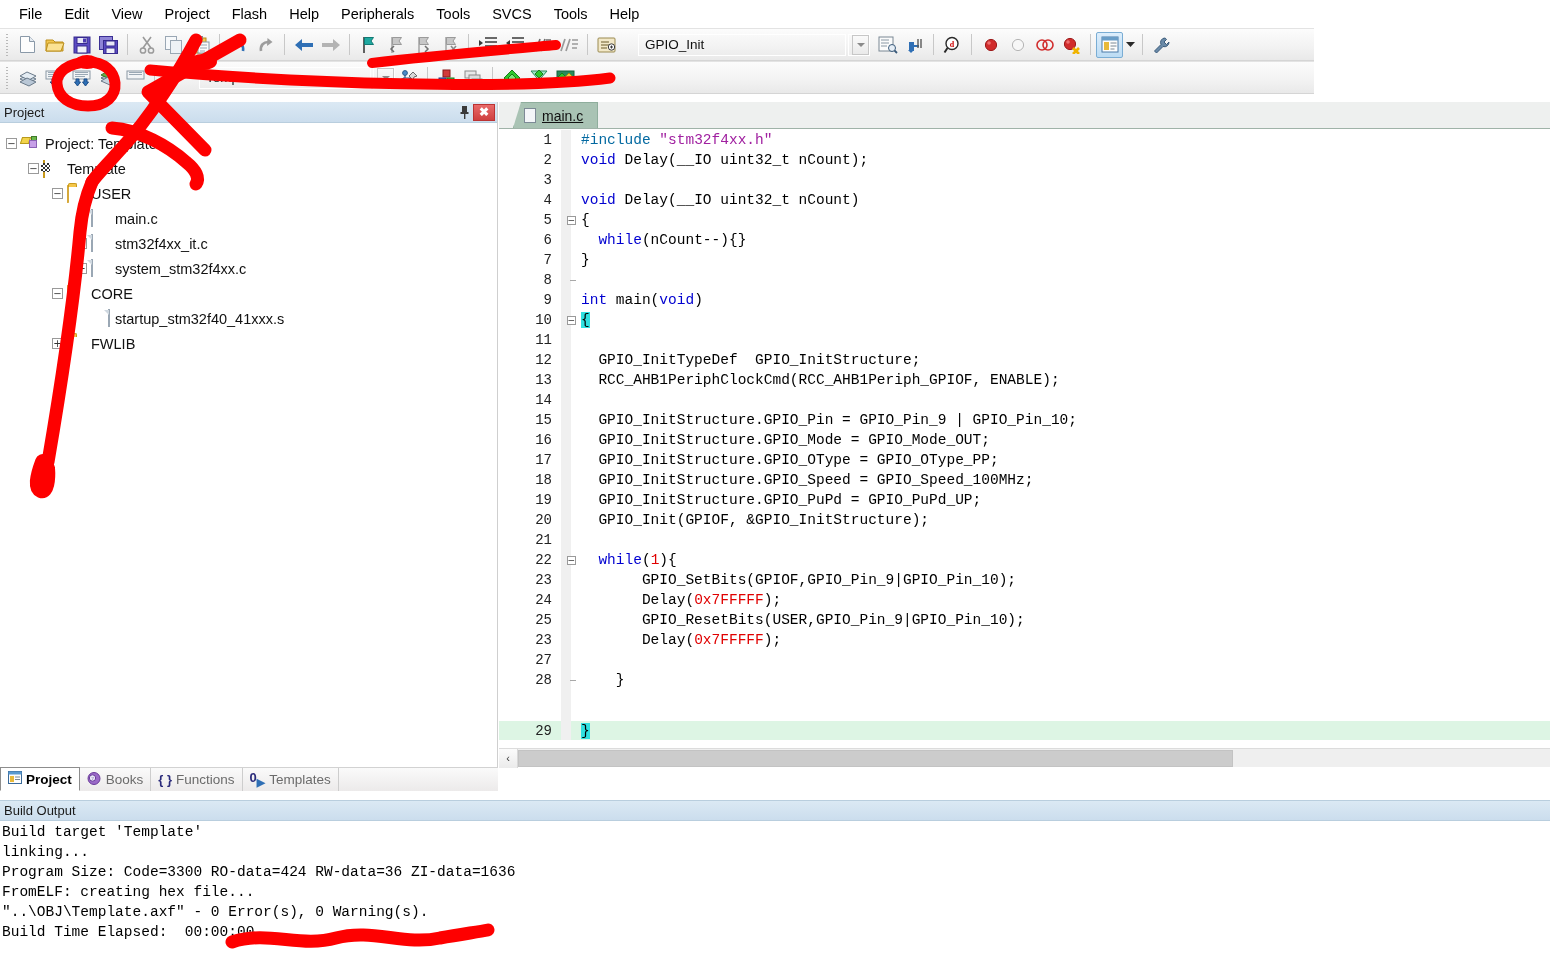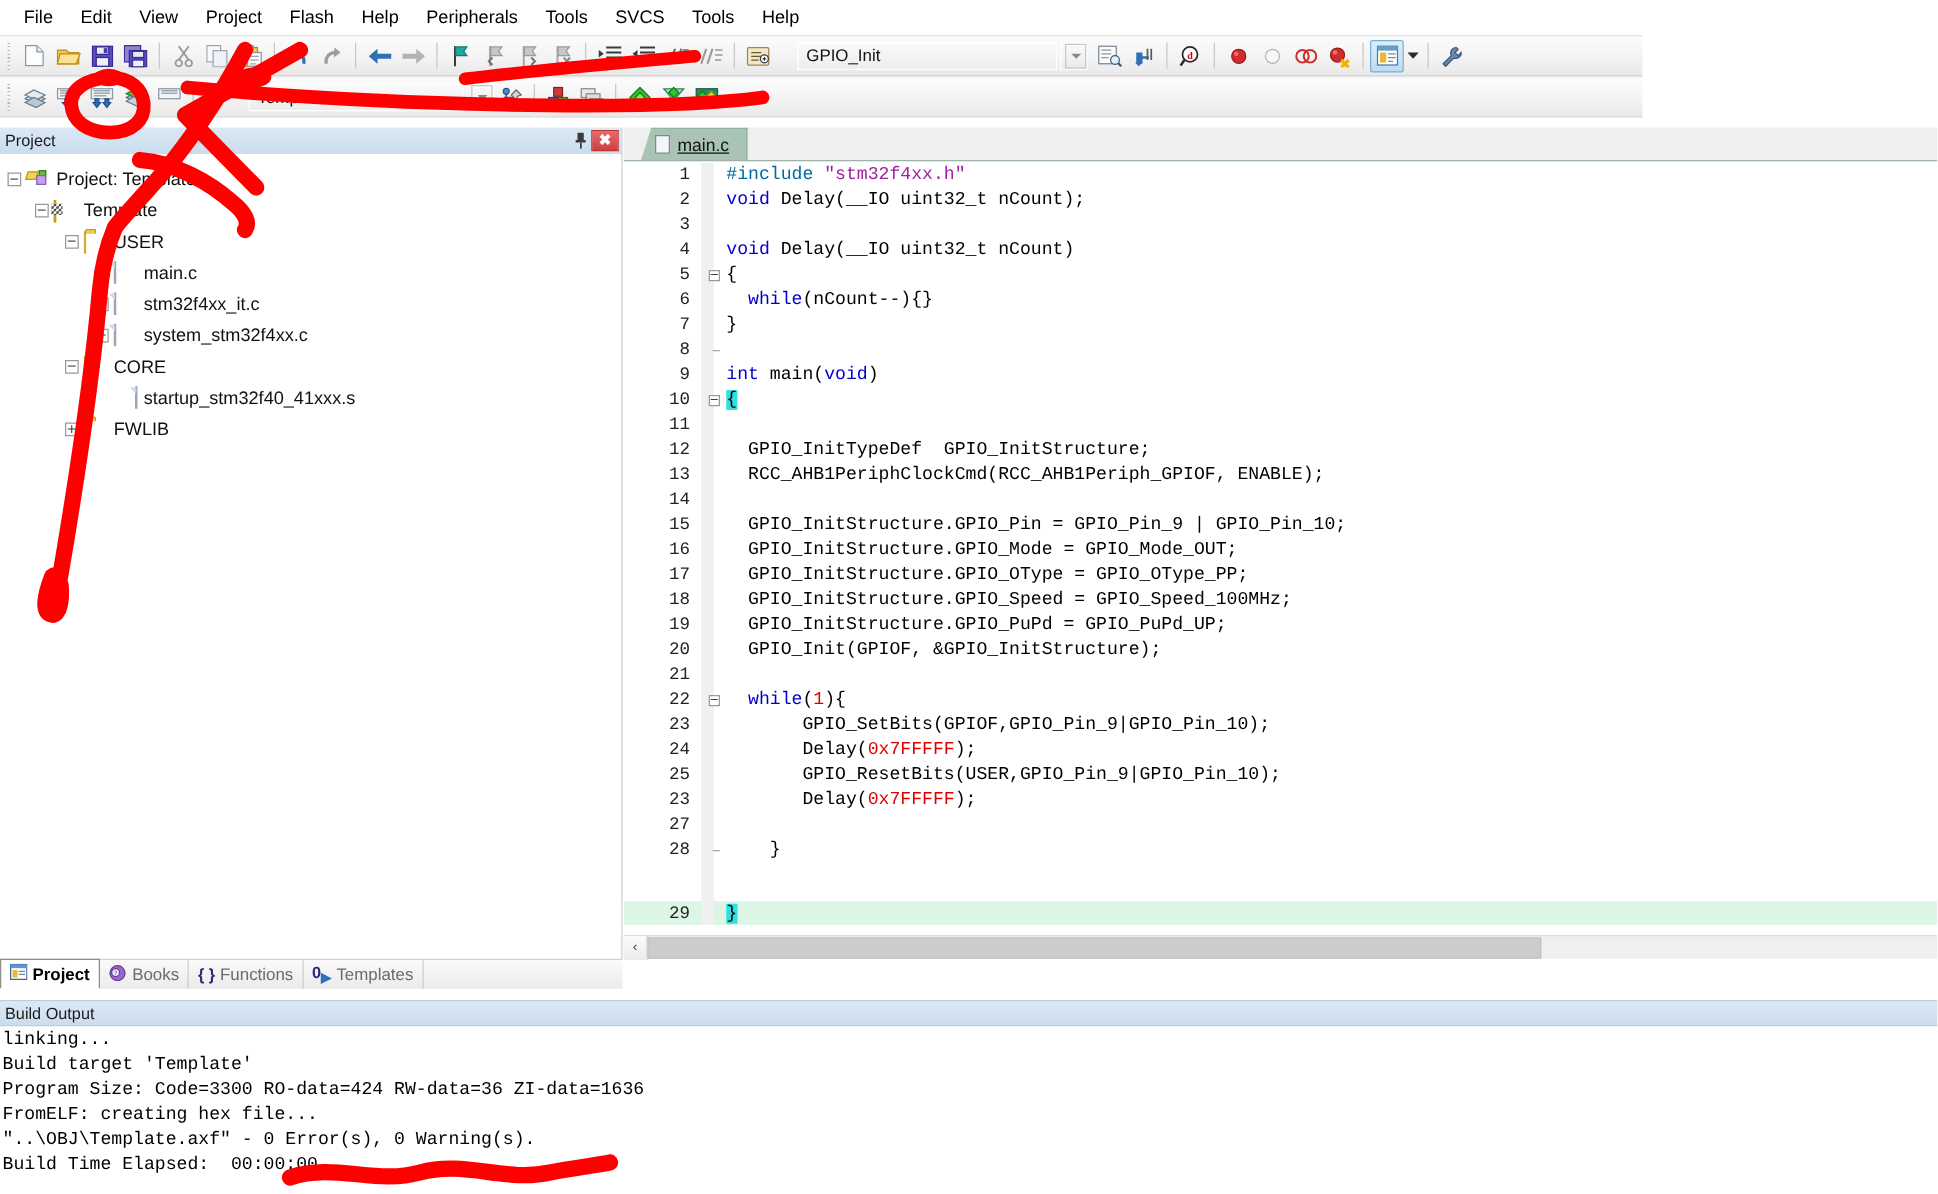--- a/index.html
+++ b/index.html
@@ -683,22 +683,22 @@
       <div class="hsbtn">‹</div>
       <div class="hsthumb"></div>
     </div>
   </div>
 
   <div class="buildpanel">
     <div class="bpanel-title">
       <span>Build Output</span>
     </div>
     <div class="buildlines" id="buildlines">
+        <div class="bline">Build target 'Template'</div>
         <div class="bline">linking...</div>
-        <div class="bline">Build target 'Template'</div>
         <div class="bline">Program Size: Code=3300 RO-data=424 RW-data=36 ZI-data=1636</div>
         <div class="bline">FromELF: creating hex file...</div>
         <div class="bline">"..\OBJ\Template.axf" - 0 Error(s), 0 Warning(s).</div>
         <div class="bline">Build Time Elapsed:  00:00:00</div>
       </div>
   </div>
 
   <svg class="annot" viewBox="0 0 1550 955">
     <g fill="none" stroke="#fe0000" stroke-width="11" stroke-linecap="round" stroke-linejoin="round">
 

